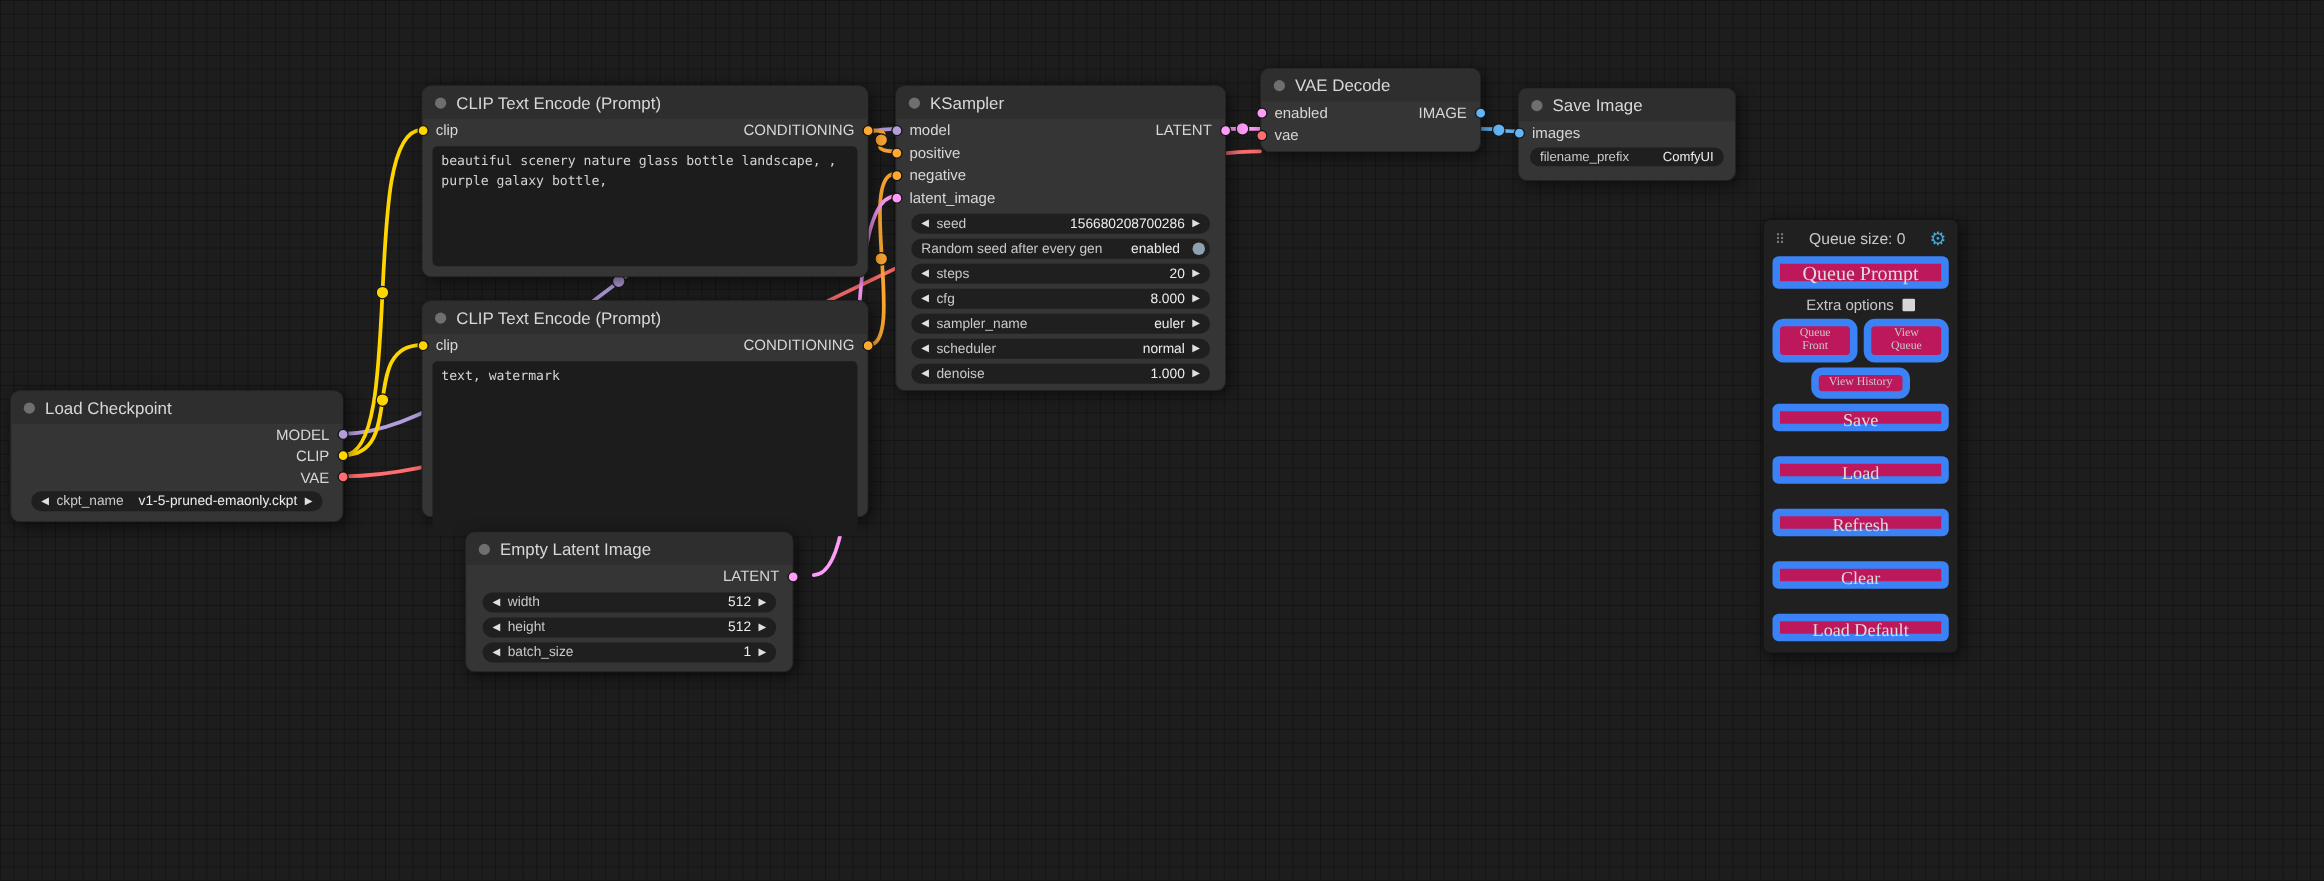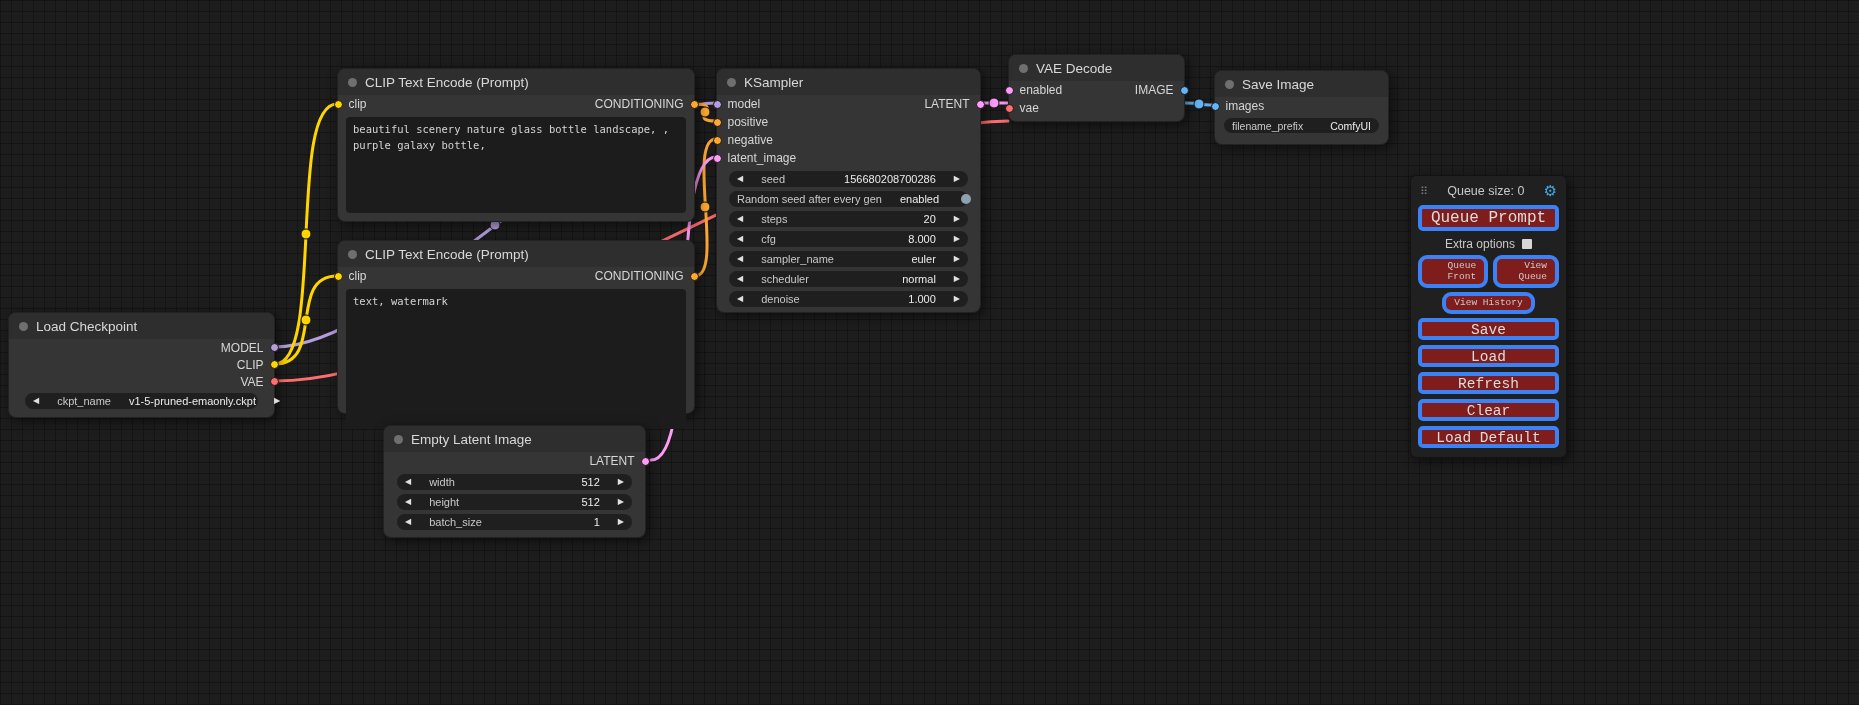--- a/index.html
+++ b/index.html
@@ -40,21 +40,21 @@
   .h17{height:17px} .h18{height:18px}
   .spacer { flex:1; }
   .pdot { width:9px; height:9px; border-radius:50%; flex:none; border:1px solid #141414; }
   .pdot.pl { margin-left:-14.5px; margin-right:6px; }
   .pdot.pr { margin-right:-14.5px; margin-left:6px; }
   .c-model{background:#B39DDB} .c-clip{background:#FFD500} .c-vae{background:#FF6E6E}
   .c-cond{background:#FFA931} .c-latent{background:#FF9CF9} .c-image{background:#64B5F6}
 
   .widget {
     height:16px; background:#1f1f1f; border-radius:8px; margin:4px 12px 0;
-    display:flex; align-items:center; padding:0 8px; font-size:11px; color:#c9c9c9; gap:18px;
+    display:flex; align-items:center; padding:0 8px; font-size:11px; color:#c9c9c9; gap:6px;
     white-space:nowrap; cursor:pointer;
   }
   .widget .arrow { font-size:8px; color:#e0e0e0; line-height:1; }
   .w-value { margin-left:auto; color:#ececec; }
   .knob { width:10px; height:10px; border-radius:50%; background:#8fa0ae; margin-left:4px; margin-right:-4px; flex:none; }
   .lcw { margin:3px 16px 0; }
   .elw { margin:4px 13px 0; }
   .siw { margin:3px 9px 0; height:15px; font-size:10.5px; }
 
   .ta {
@@ -67,30 +67,30 @@
   .menu {
     position:absolute; z-index:3; left:1410px; top:175px; width:157px;
     background:#202020; border-radius:6px; padding:5px 7px 9px;
     box-shadow:3px 3px 12px rgba(0,0,0,.55); border:1px solid rgba(0,0,0,.4);
   }
   .menu-header { display:flex; align-items:center; justify-content:space-between;
     color:#c8c8c8; font-size:12.5px; padding:1px 2px 5px; }
   .drag { color:#7a7a7a; font-size:11px; cursor:grab; }
   .gear { color:#3fa9e0; font-size:15px; cursor:pointer; }
   .btn {
-    display:block; width:100%; background:#7f1d1d; border:4px solid #3b82f6;
-    border-radius:5px; color:#dcdcdc; font-family:Liberation Mono, monospace; cursor:pointer;
+    display:block; width:100%; background:#be185d; border:6px solid #3b82f6;
+    border-radius:5px; color:#dcdcdc; font-family:Liberation Serif, serif; cursor:pointer;
   }
   .btn.big { height:26px; font-size:16px; }
   .extra { display:flex; align-items:center; justify-content:center; gap:7px;
     color:#c8c8c8; font-size:12px; margin:6px 0 4px; }
   .checkbox { width:10px; height:10px; background:#d6d6d6; border-radius:1px; display:inline-block; cursor:pointer; }
   .pillrow { display:flex; gap:5px; justify-content:center; margin-bottom:4px; }
-  .btn.pill { width:auto; font-size:9.5px; padding:1px 8px 2px; border-radius:9px; color:#c9c9c9;text-align:right; }
-  .btn.act { height:22px; font-size:14.5px; margin-top:5px; }
+  .btn.pill { width:auto; font-size:9.5px; padding:1px 8px 2px; border-radius:9px; color:#c9c9c9; }
+  .btn.act { height:22px; font-size:14.5px; margin-top:20px; }
   .btn.first { margin-top:4px; }
 </style>
 </head>
 <body>
 
 <div class="canvas">
 
   <svg class="wires" width="1859" height="705" viewBox="0 0 1859 705">
     <path class="wire w-model" d="M275,347 C395,347 596,103 716,103"></path>
     <path class="wire w-clip" d="M275,364 C325,364 287,104 337,104"></path>
@@ -165,21 +165,21 @@
     <div class="prow h18">
       <span class="pdot pl c-clip"></span>
       <span>clip</span>
       <span class="spacer"></span>
       <span>CONDITIONING</span>
       <span class="pdot pr c-cond"></span>
     </div>
     <textarea class="ta" style="height: 140px;" spellcheck="false">text, watermark</textarea>
   </div>
 
-  <div class="node" style="left:383px;top:425px;width:263px;height:113px">
+  <div class="node" style="left:372px;top:425px;width:263px;height:113px">
     <div class="ntitle">
       <span class="tdot"></span>
       <span>Empty Latent Image</span>
     </div>
     <div class="prow h18">
       <span class="spacer"></span>
       <span>LATENT</span>
       <span class="pdot pr c-latent"></span>
     </div>
     <div class="widget elw">

